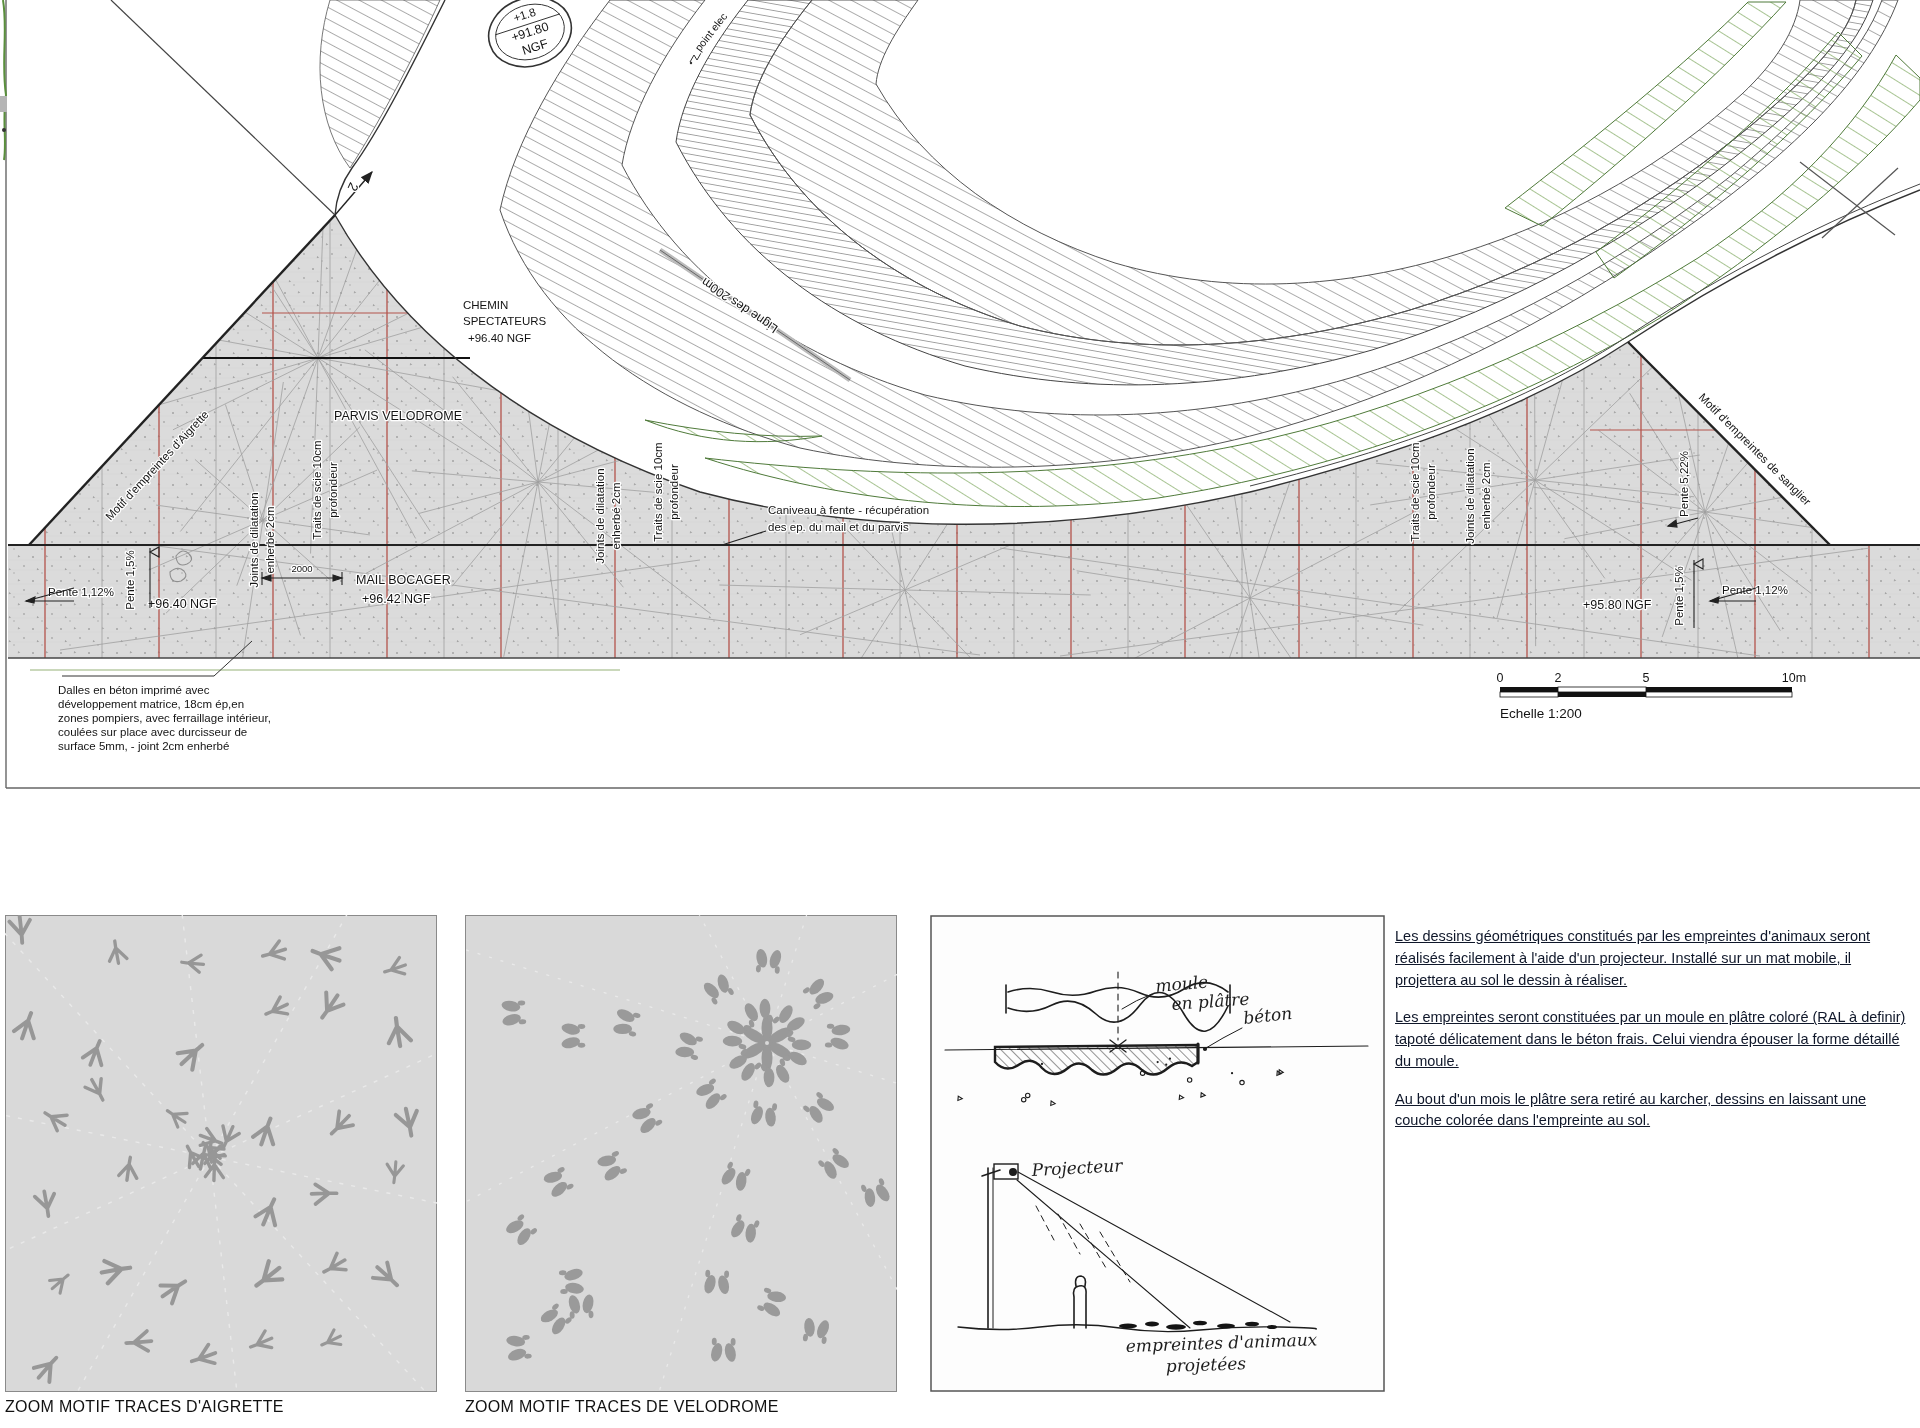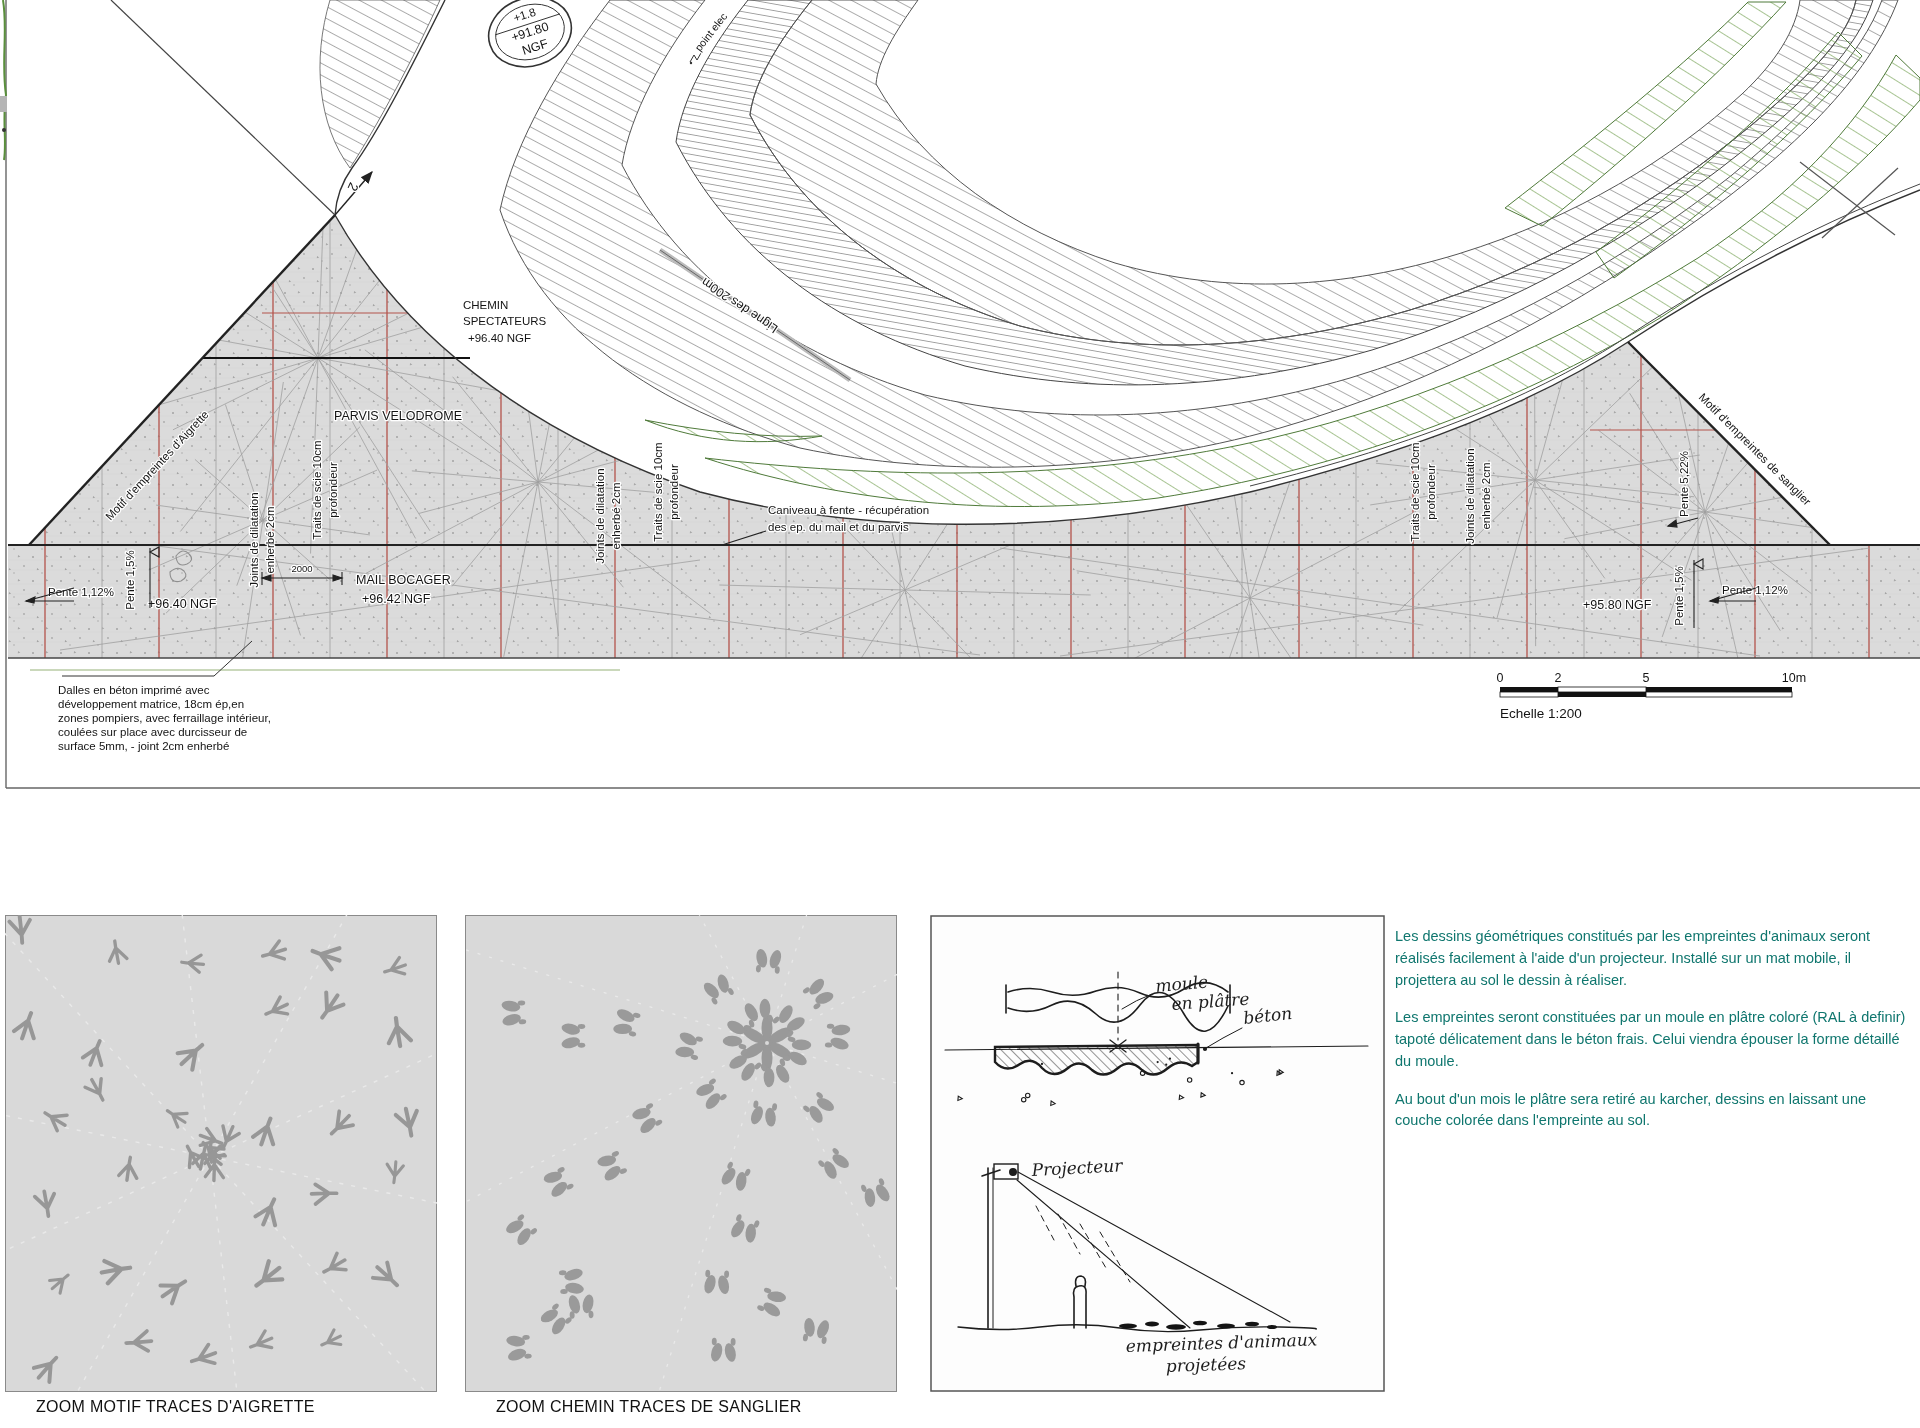--- a/index.html
+++ b/index.html
@@ -9,24 +9,24 @@
   #plan{left:0;top:0;}
   #panel-aigrette{left:5px;top:915px;}
   #panel-sanglier{left:465px;top:915px;}
   #panel-sketch{left:930px;top:915px;}
   .lbl{font-family:"Liberation Sans",sans-serif;fill:#141414;
        paint-order:stroke;stroke:#ffffff;stroke-width:2.6px;stroke-linejoin:round;}
   .s11{font-size:11.5px;} .s10{font-size:10.5px;} .s12{font-size:12.5px;}
   .s13{font-size:13.5px;} .s9{font-size:9.5px;}
   .hand{font-family:"DejaVu Serif",serif;font-style:italic;font-size:17px;fill:#1d1d1d;}
   .caption{position:absolute;top:1398px;font-size:16px;letter-spacing:.3px;color:#111;
-           font-family:"Liberation Sans",sans-serif;margin-left:31px;}
+           font-family:"Liberation Sans",sans-serif;}
   #cap1{left:5px;} #cap2{left:465px;}
-  .textblock{position:absolute;left:1395px;top:926px;width:518px;color:#0f766e;
-             font-size:14.5px;line-height:1.5;font-family:"Liberation Sans",sans-serif;}
+  .textblock{position:absolute;left:1395px;top:926px;width:518px;color:#0f172a;
+             font-size:14.5px;line-height:1.5;font-family:"Liberation Sans",sans-serif;text-decoration:underline;}
   .textblock p{margin:0 0 16px 0;}
 </style>
 </head>
 <body>
 
 <div class="page">
 
 <svg id="plan" width="1920" height="800" viewBox="0 0 1920 800">
   <defs>
     <pattern id="hatch" width="10.5" height="10.5" patternUnits="userSpaceOnUse" patternTransform="rotate(-62)">
@@ -505,21 +505,21 @@
     <text class="hand" transform="translate(1156,992) rotate(-5)">moule</text>
     <text class="hand" transform="translate(1172,1010) rotate(-4)">en plâtre</text>
     <text class="hand" transform="translate(1244,1024) rotate(-6)">béton</text>
     <text class="hand" transform="translate(1032,1176) rotate(-3)">Projecteur</text>
     <text class="hand" transform="translate(1126,1352) rotate(-2)">empreintes d'animaux</text>
     <text class="hand" transform="translate(1166,1372) rotate(-2)">projetées</text>
   </g>
 </svg>
 
 <div class="caption" id="cap1">ZOOM MOTIF TRACES D'AIGRETTE</div>
-<div class="caption" id="cap2">ZOOM CHEMIN TRACES DE SANGLIER</div>
+<div class="caption" id="cap2">ZOOM MOTIF TRACES DE VELODROME</div>
 
 <div class="textblock">
   <p>Les dessins géométriques constitués par les empreintes d'animaux seront réalisés facilement à l'aide d'un projecteur. Installé sur un mat mobile, il projettera au sol le dessin à réaliser.</p>
   <p>Les empreintes seront constituées par un moule en plâtre coloré (RAL à definir) tapoté délicatement dans le béton frais. Celui viendra épouser la forme détaillé du moule.</p>
   <p>Au bout d'un mois le plâtre sera retiré au karcher, dessins en laissant une couche colorée dans l'empreinte au sol.</p>
 </div>
 
 </div>
 
 </body></html>

